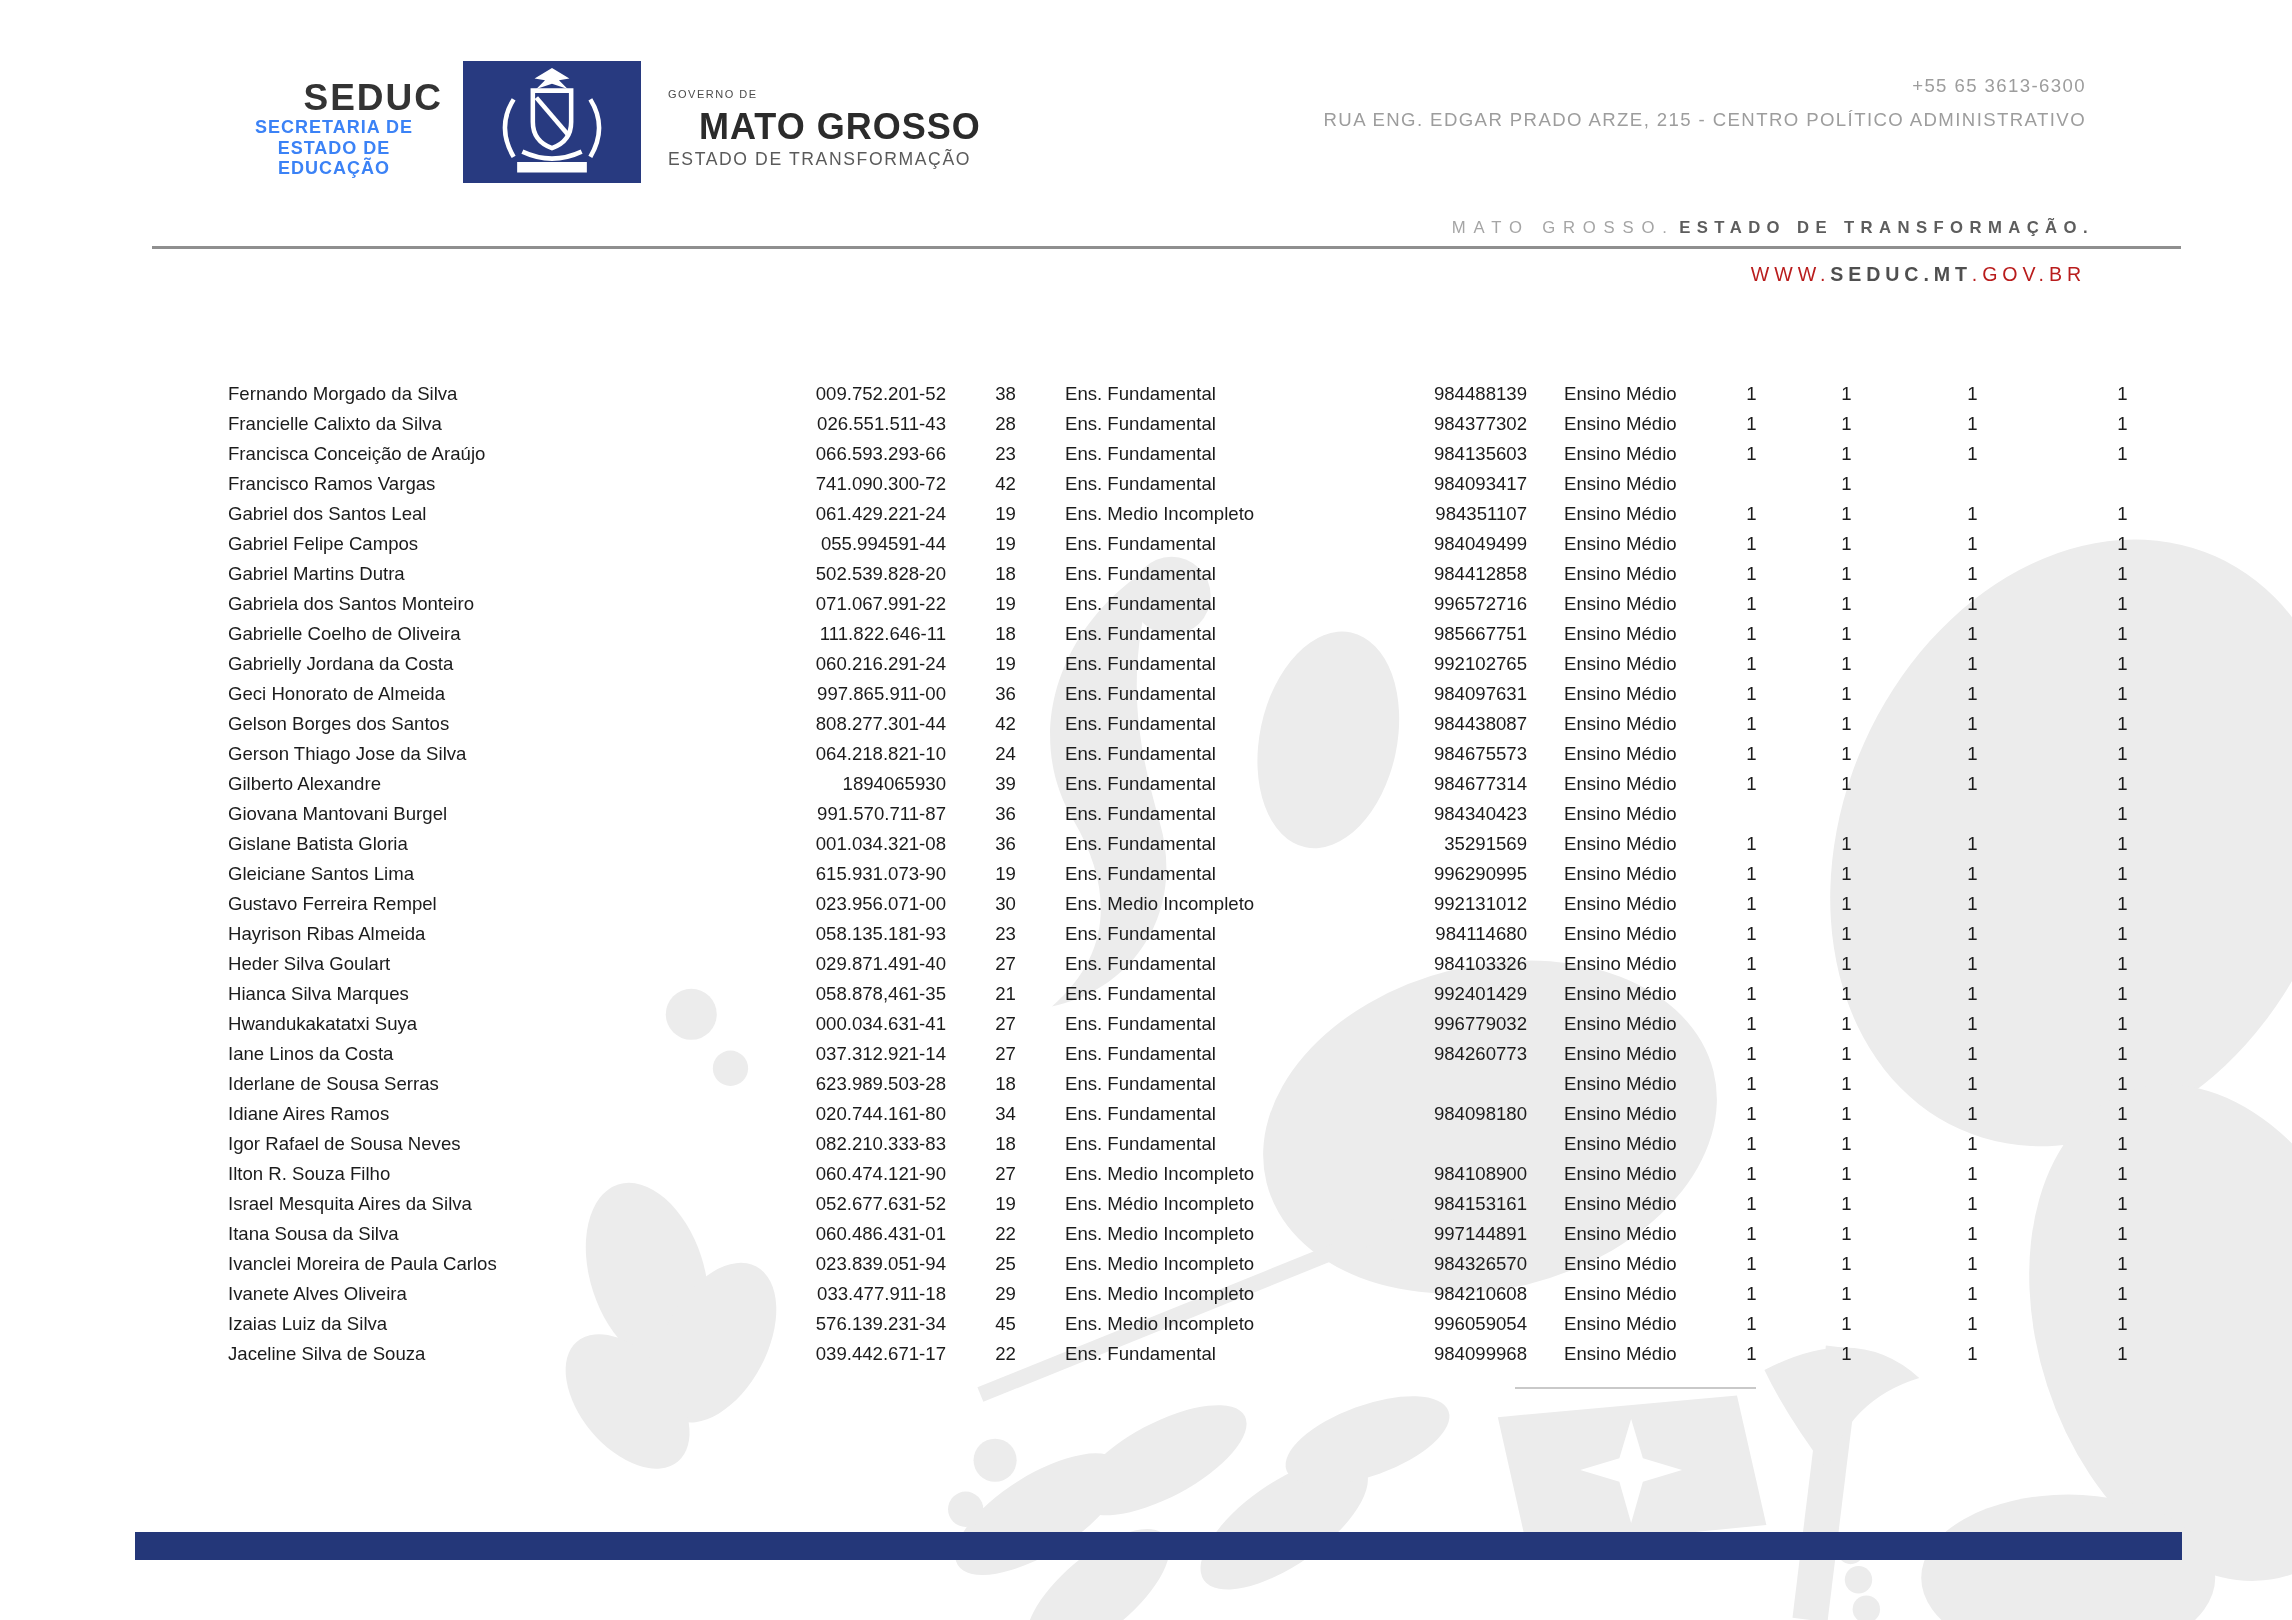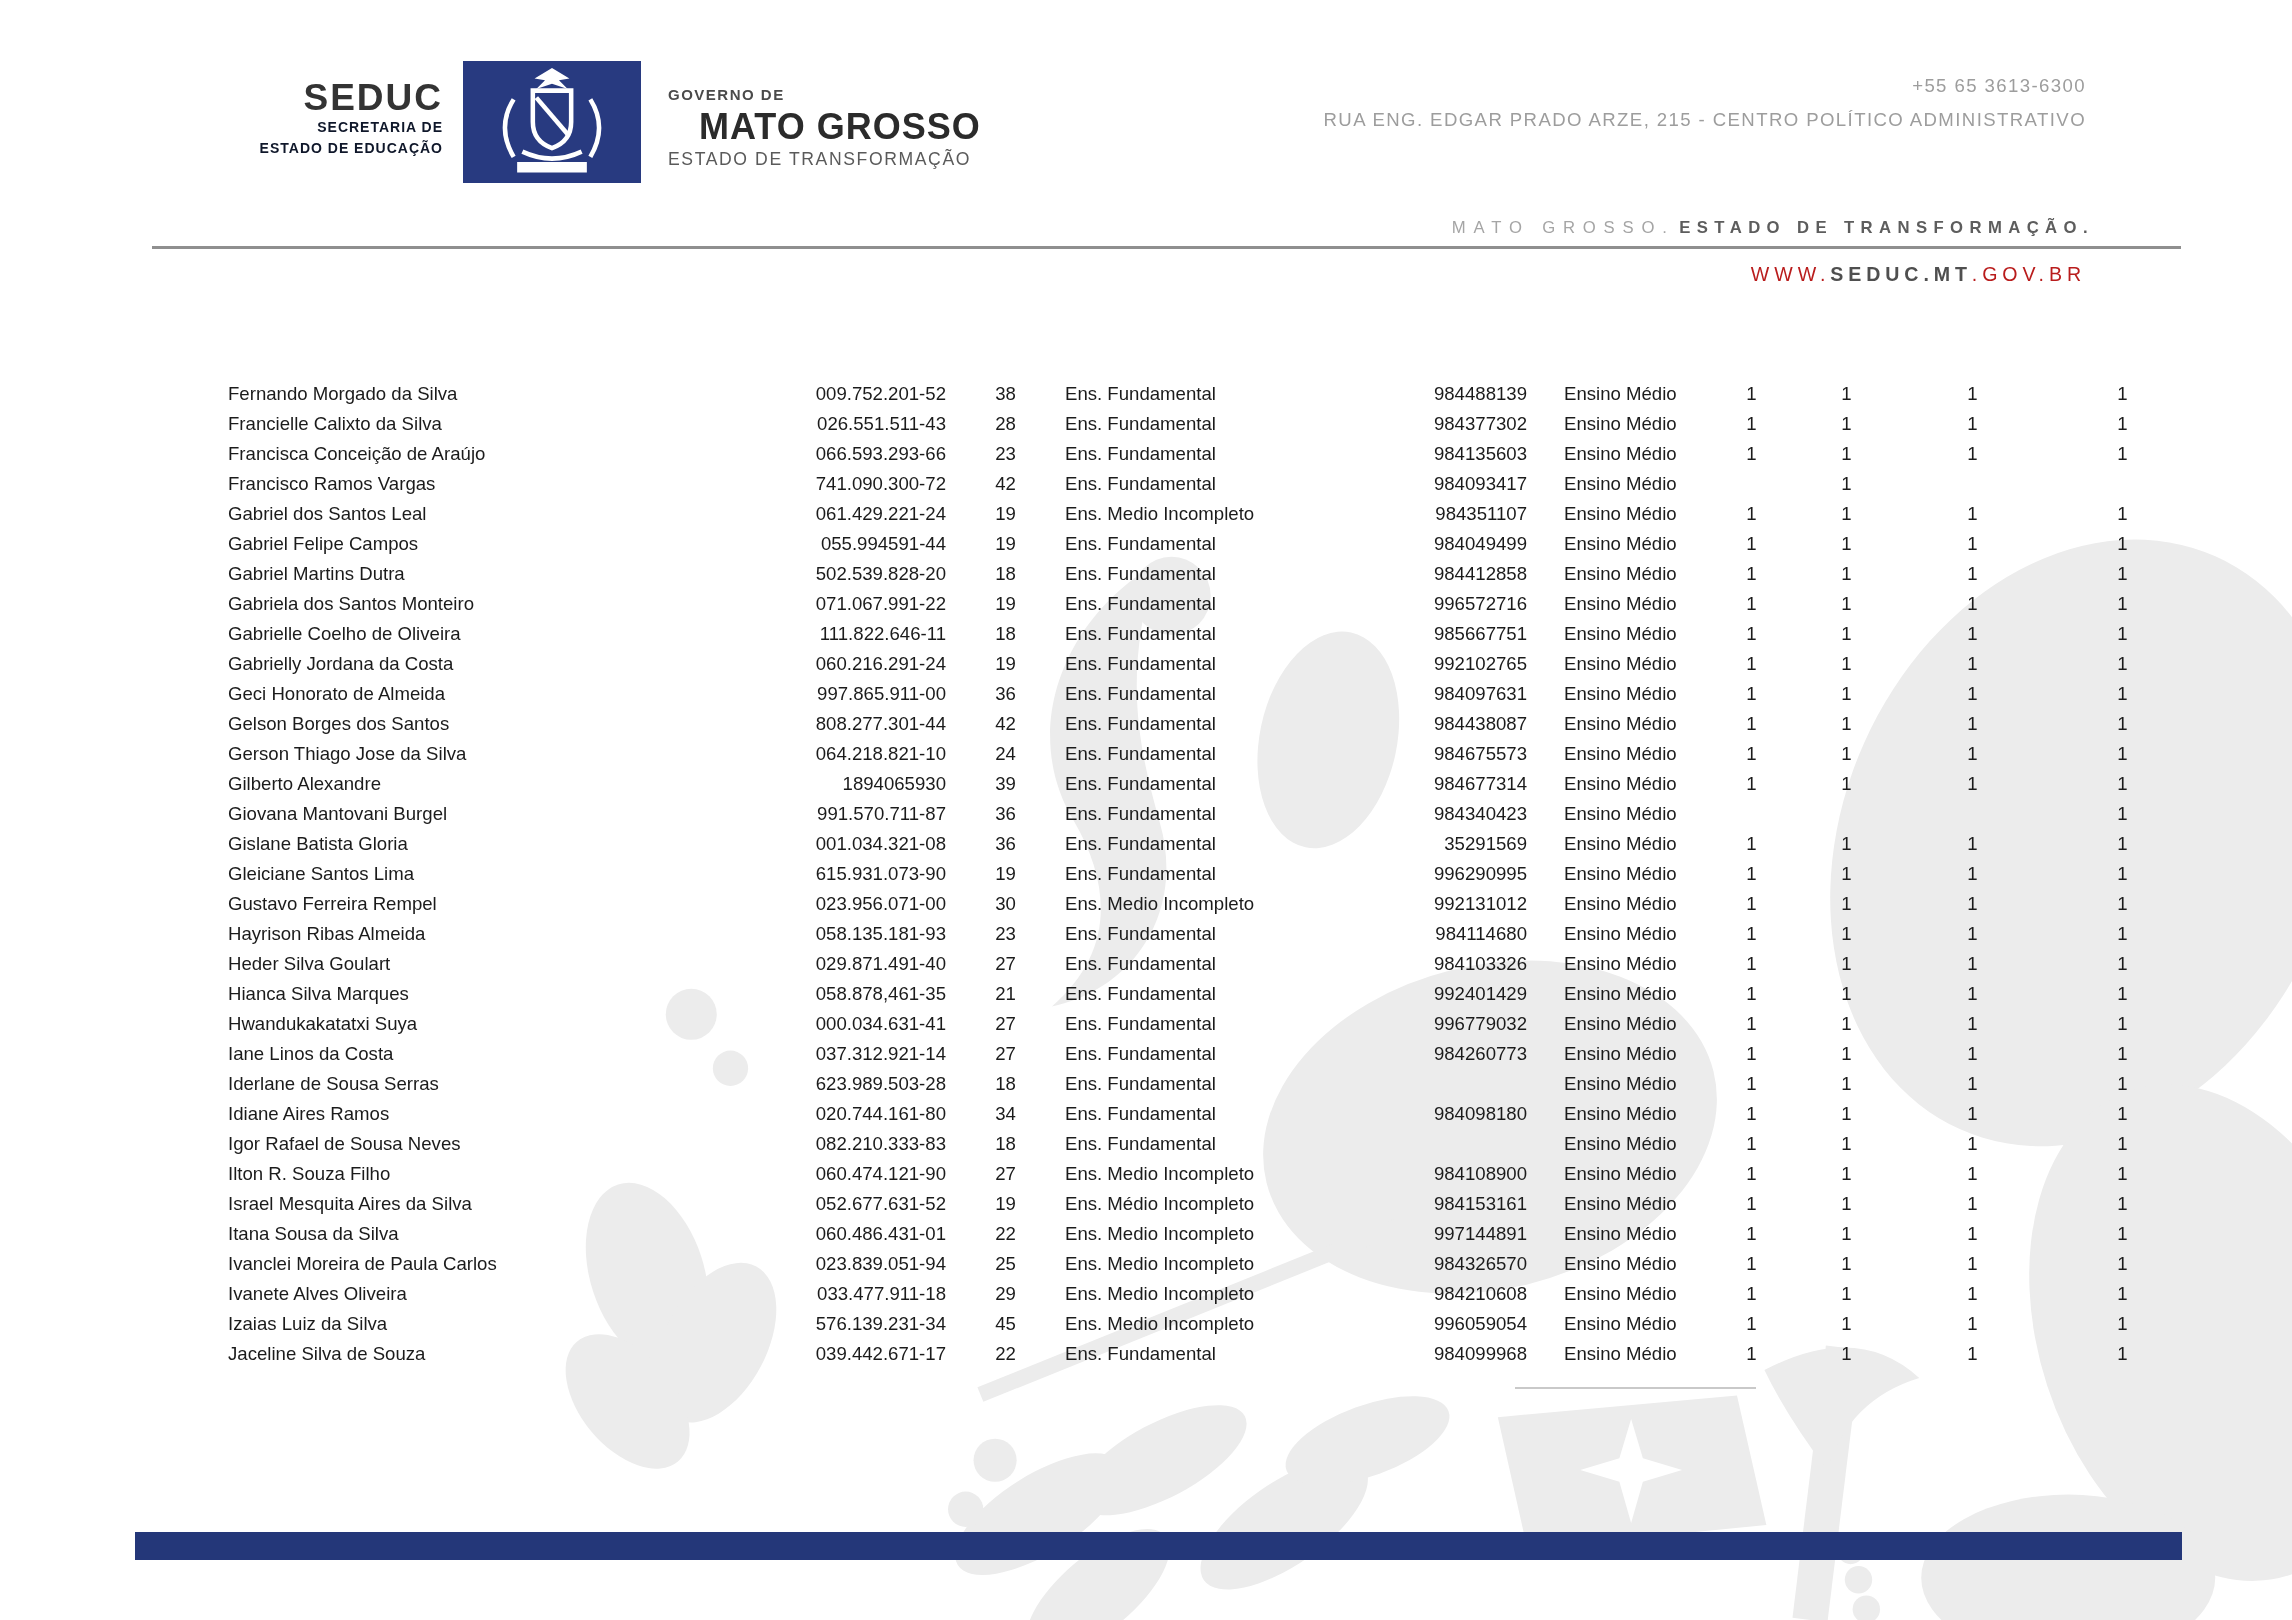--- a/index.html
+++ b/index.html
@@ -4,24 +4,24 @@
 <style>
   html,body{margin:0;padding:0;background:#fff;}
   .page{position:relative;width:2293px;height:1620px;background:#ffffff;overflow:hidden;
         font-family:"Liberation Sans","DejaVu Sans",sans-serif;color:#1b1b1b;}
   
   .wm{position:absolute;left:0;top:0;width:2293px;height:1620px;z-index:1;pointer-events:none;}
   
   .hdr{position:absolute;left:0;top:0;width:2293px;height:304px;z-index:2;}
   .seduc-block{position:absolute;left:225px;top:78px;width:218px;text-align:right;color:#333;}
   .seduc-title{font-size:37px;font-weight:700;letter-spacing:2px;line-height:39px;}
-  .seduc-sub{font-size:14px;font-weight:700;letter-spacing:1px;line-height:20.6px;color:#0f172a;}
+  .seduc-sub{font-size:18px;font-weight:700;letter-spacing:1px;line-height:20.6px;color:#3b82f6;text-align:center;}
   .crest-box{position:absolute;left:463px;top:61px;width:178px;height:122px;background:#283a80;}
   .gov-block{position:absolute;left:668px;top:84px;color:#4a4a4a;}
-  .gov-small{font-size:15px;letter-spacing:1.5px;line-height:21.6px;font-weight:bold;}
+  .gov-small{font-size:11px;letter-spacing:1.5px;line-height:21.6px;}
   .gov-name{font-size:36px;font-weight:700;letter-spacing:1px;line-height:41px;color:#2b2b2b;margin-left:31px;}
   .gov-tag{font-size:17.6px;letter-spacing:1.6px;line-height:25.5px;color:#5a5a5a;}
   .contact{position:absolute;right:207px;top:69px;text-align:right;color:#9d9d9d;
            font-size:18.6px;letter-spacing:1.4px;line-height:34px;white-space:nowrap;}
   .slogan{position:absolute;right:199px;top:218px;white-space:nowrap;font-size:16.7px;}
   .slogan .lt{color:#a5a5a5;letter-spacing:7.8px;}
   .slogan .bd{color:#5d5d5d;font-weight:700;letter-spacing:6.4px;}
   .divider{position:absolute;left:152px;top:246px;width:2029px;height:2.9px;background:#8f8f8f;}
   .website{position:absolute;right:207px;top:263px;white-space:nowrap;font-size:19.6px;letter-spacing:4.9px;}
   .website .lt{color:#b91c1c;}

